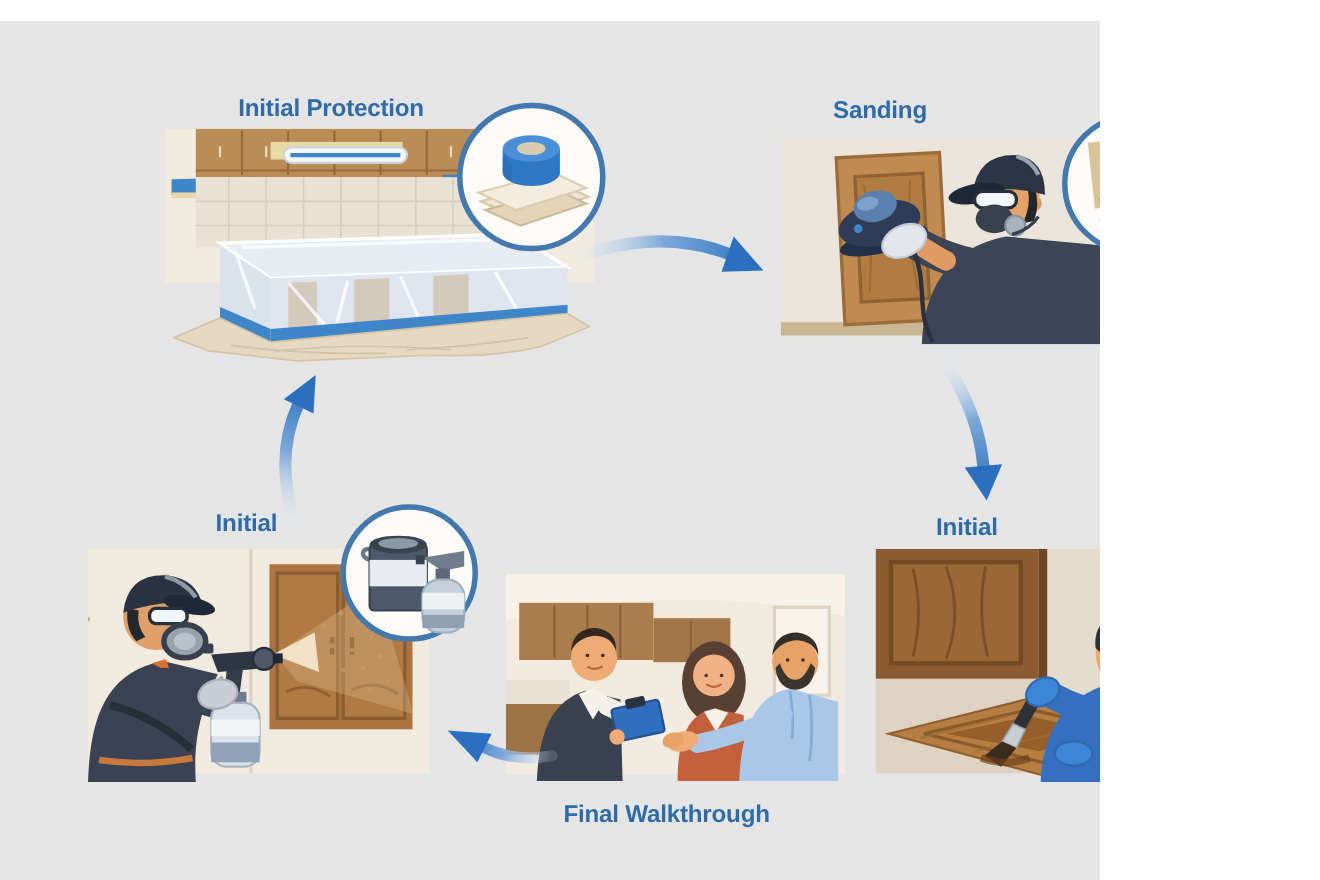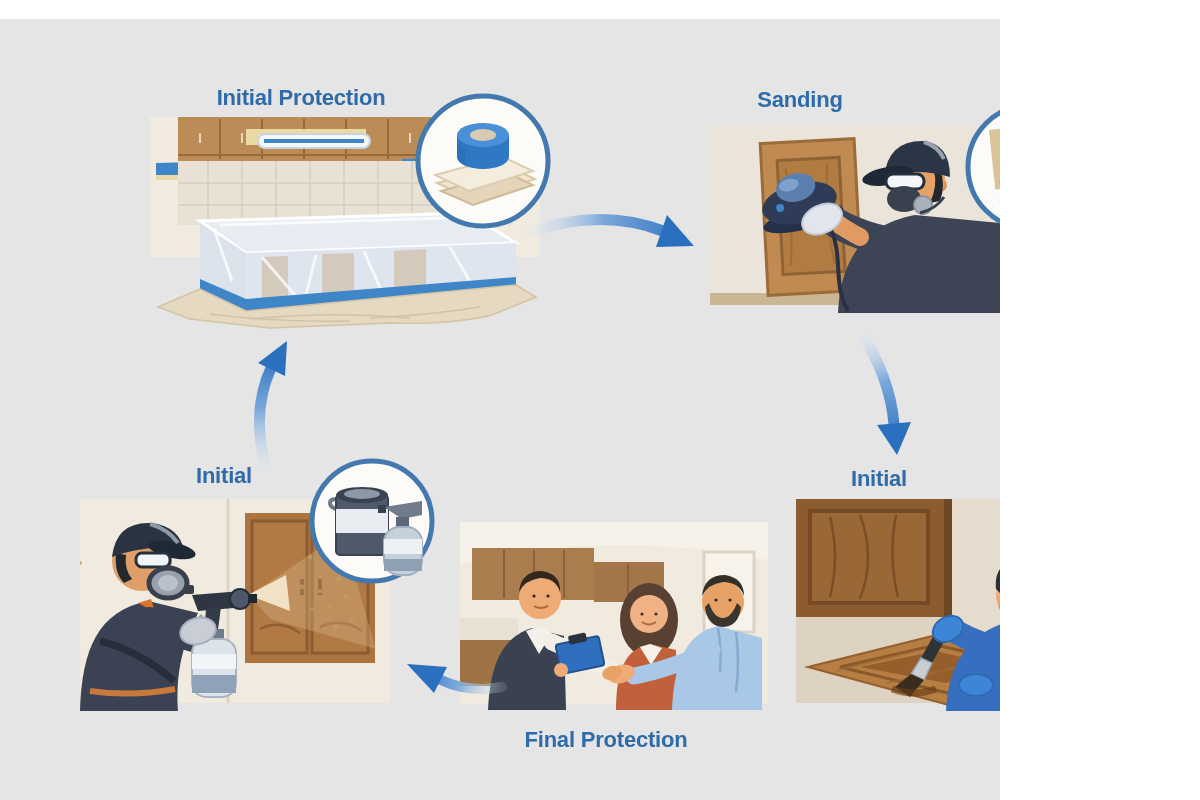--- a/index.html
+++ b/index.html
@@ -14,21 +14,21 @@
   .z1{z-index:1}.z3{z-index:5}
 </style>
 </head>
 <body>
 
 <div class="canvas">
 
   <div class="stage-label" style="left:301px;top:66px;">Initial Protection</div>
   <div class="stage-label" style="left:800px;top:68px;">Sanding</div>
   <div class="stage-label" style="left:879px;top:447px;">Initial</div>
-  <div class="stage-label" style="left:606px;top:708px;">Final Protection</div>
+  <div class="stage-label" style="left:606px;top:708px;">Final Walkthrough</div>
   <div class="stage-label" style="left:224px;top:444px;">Initial</div>
 
   <svg class="arrows" width="1200" height="800" viewBox="0 0 1200 800">
     <defs>
       <linearGradient id="g1" gradientUnits="userSpaceOnUse" x1="527" y1="214" x2="693" y2="228">
         <stop offset="0" stop-color="#dce9f6" stop-opacity="0.15"></stop>
         <stop offset="0.45" stop-color="#7aa7d9"></stop>
         <stop offset="1" stop-color="#2b70bf"></stop>
       </linearGradient>
       <linearGradient id="g2" gradientUnits="userSpaceOnUse" x1="860" y1="312" x2="896" y2="430">

